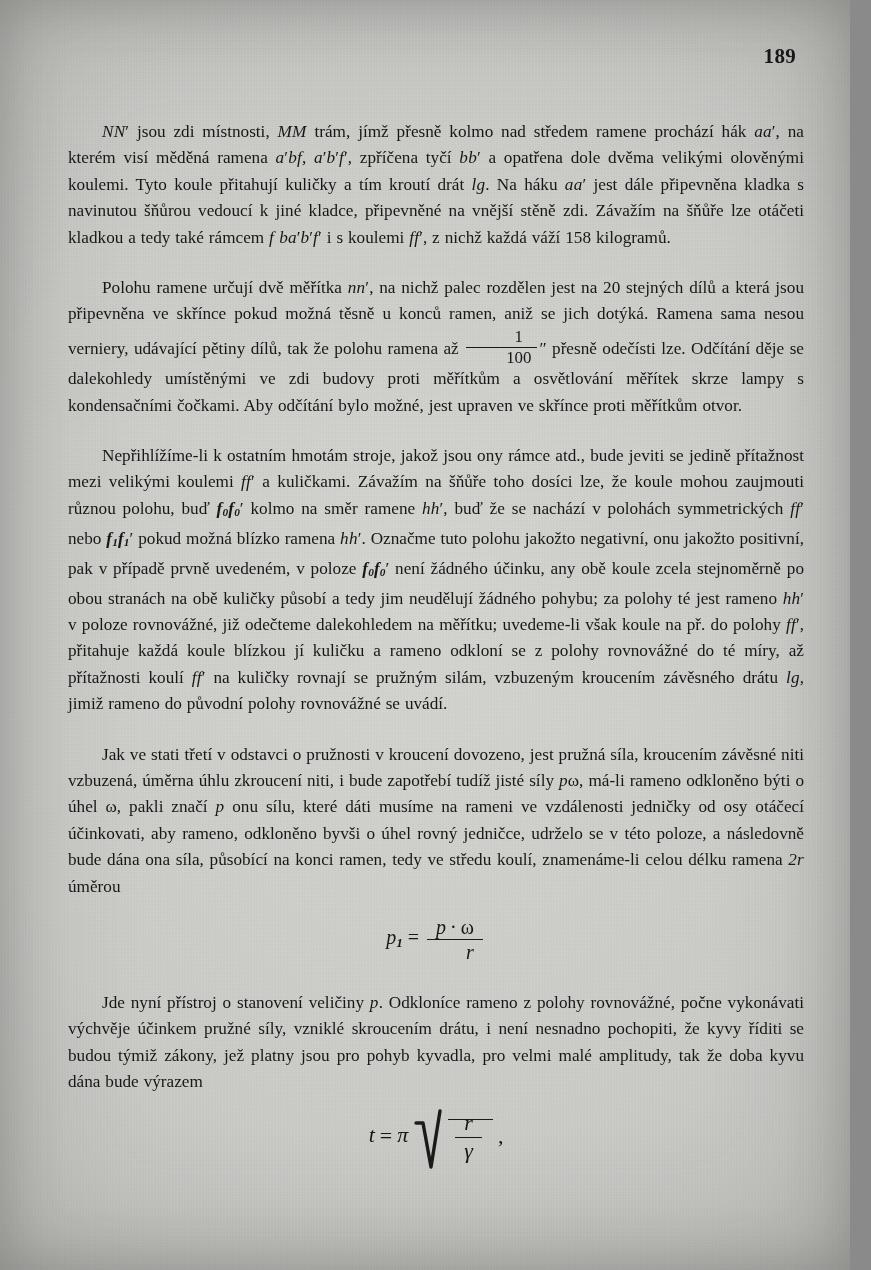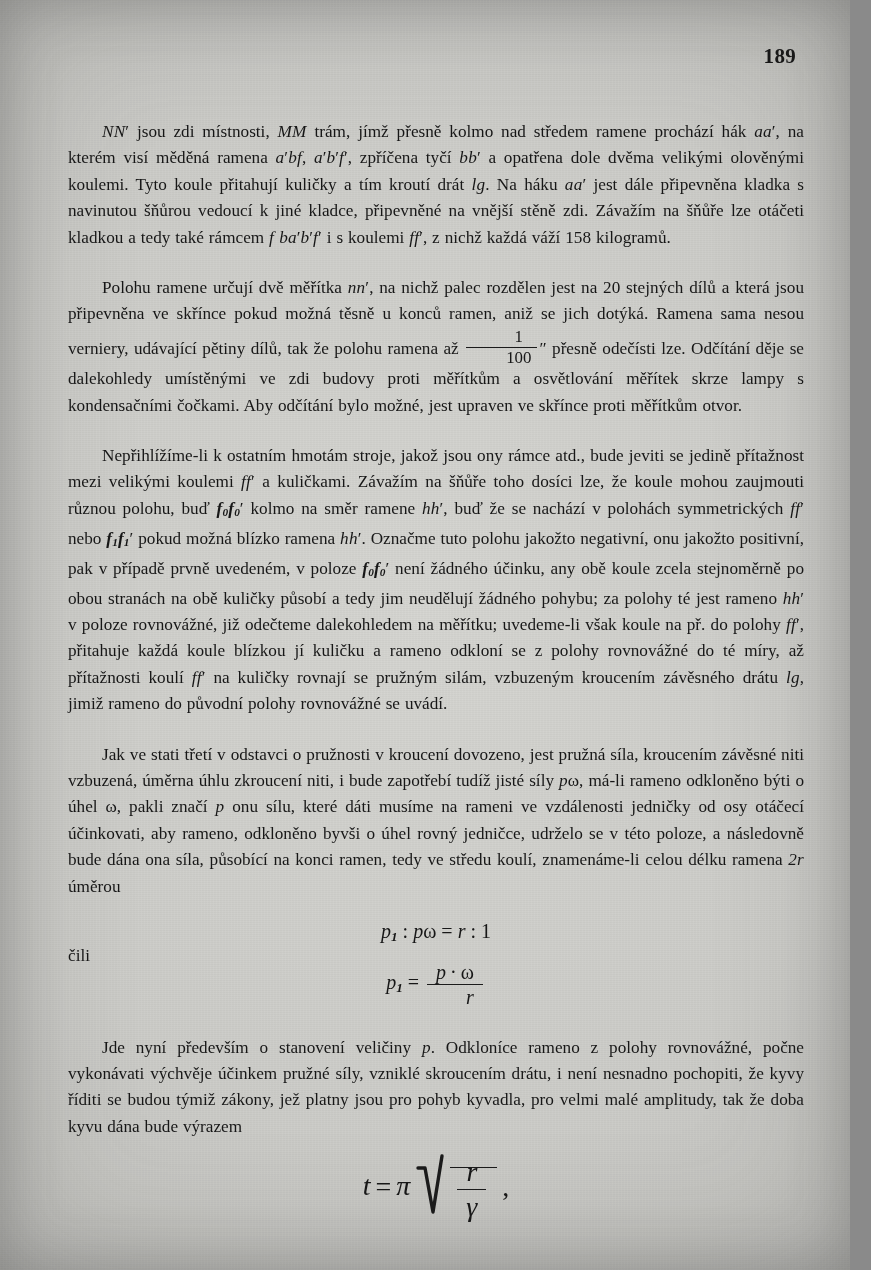--- a/index.html
+++ b/index.html
@@ -170,35 +170,29 @@
     </p>
 
     <p class="para indent">
       <span>Nepřihlížíme-li k ostatním hmotám stroje, jakož jsou ony rámce atd., bude jeviti se jedině přítažnost mezi velikými koulemi </span><i class="sym">ff</i><span class="prime">′</span><span> a kuličkami. Závažím na šňůře toho dosíci lze, že koule mohou zaujmouti různou polohu, buď </span><i class="sym bold">f</i><sub class="s">0</sub><i class="sym bold">f</i><sub class="s">0</sub><span class="prime">′</span><span> kolmo na směr ramene </span><i class="sym">hh</i><span class="prime">′</span><span>, buď že se nachází v polohách symmetrických </span><i class="sym">ff</i><span class="prime">′</span><span> nebo </span><i class="sym bold">f</i><sub class="s">1</sub><i class="sym bold">f</i><sub class="s">1</sub><span class="prime">′</span><span> pokud možná blízko ramena </span><i class="sym">hh</i><span class="prime">′</span><span>. Označme tuto polohu jakožto negativní, onu jakožto positivní, pak v případě prvně uvedeném, v poloze </span><i class="sym bold">f</i><sub class="s">0</sub><i class="sym bold">f</i><sub class="s">0</sub><span class="prime">′</span><span> není žádného účinku, any obě koule zcela stejnoměrně po obou stranách na obě kuličky působí a tedy jim neudělují žádného pohybu; za polohy té jest rameno </span><i class="sym">hh</i><span class="prime">′</span><span> v poloze rovnovážné, již odečteme dalekohledem na měřítku; uvedeme-li však koule na př. do polohy </span><i class="sym">ff</i><span class="prime">′</span><span>, přitahuje každá koule blízkou jí kuličku a rameno odkloní se z polohy rovnovážné do té míry, až přítažnosti koulí </span><i class="sym">ff</i><span class="prime">′</span><span> na kuličky rovnají se pružným silám, vzbuzeným kroucením závěsného drátu </span><i class="sym">lg</i><span>, jimiž rameno do původní polohy rovnovážné se uvádí.</span>
     </p>
 
     <p class="para indent">
       <span>Jak ve stati třetí v odstavci o pružnosti v kroucení dovozeno, jest pružná síla, kroucením závěsné niti vzbuzená, úměrna úhlu zkroucení niti, i bude zapotřebí tudíž jisté síly </span><i class="sym">p</i><span>ω</span><span>, má-li rameno odkloněno býti o úhel </span><span>ω</span><span>, pakli značí </span><i class="sym">p</i><span> onu sílu, které dáti musíme na rameni ve vzdálenosti jedničky od osy otáčecí účinkovati, aby rameno, odkloněno byvši o úhel rovný jedničce, udrželo se v této poloze, a následovně bude dána ona síla, působící na konci ramen, tedy ve středu koulí, znamenáme-li celou délku ramena </span><i class="sym">2r</i><span> úměrou</span>
     </p>
 
-    <div class="eq-row" style="margin-top:20px;">
-      <div class="eq">
-        <i>p</i><sub class="s">1</sub><span class="op">:</span><i>p</i><span>ω</span><span class="op">=</span><i>r</i><span class="op">:</span><span>1</span>
-      </div>
-      <div class="cili" style="top: 26px;">čili</div>
-    </div>
 
     <div class="eq eq-block" style="margin-top:16px;">
       <i>p</i><sub class="s">1</sub><span class="op">=</span><span class="dfrac"><span class="num"><i>p</i><span style="margin:0 4px;">·</span><span>ω</span></span><span class="bar"></span><span class="den"><i>r</i></span></span>
     </div>
 
     <p class="para indent" style="margin-top:26px;">
-      <span>Jde nyní především o stanovení veličiny </span><i class="sym">p</i><span>. Odkloníce rameno z polohy rovnovážné, počne vykonávati výchvěje účinkem pružné síly, vzniklé skroucením drátu, i není nesnadno pochopiti, že kyvy říditi se budou týmiž zákony, jež platny jsou pro pohyb kyvadla, pro velmi malé amplitudy, tak že doba kyvu dána bude výrazem</span>
+      <span>Jde nyní přístroj o stanovení veličiny </span><i class="sym">p</i><span>. Odkloníce rameno z polohy rovnovážné, počne vykonávati výchvěje účinkem pružné síly, vzniklé skroucením drátu, i není nesnadno pochopiti, že kyvy říditi se budou týmiž zákony, jež platny jsou pro pohyb kyvadla, pro velmi malé amplitudy, tak že doba kyvu dána bude výrazem</span>
     </p>
 
-    <div class="eq eq-block" style="margin-top:16px; font-size:28px;">
+    <div class="eq eq-block" style="margin-top:16px; font-size:22px;">
       <i>t</i><span class="op">=</span><i>π</i><span class="sqrt"><span class="radical"><svg width="30" height="62" viewBox="0 0 30 62" aria-hidden="true">
               <path d="M2 14 L9 14 L17 58 L26 2" fill="none" stroke="#1b1b1b" stroke-width="3.4" stroke-linecap="round" stroke-linejoin="round"></path>
             </svg></span><span class="vinculum"><span class="dfrac"><span class="num"><i>r</i></span><span class="bar"></span><span class="den"><i>γ</i></span></span></span></span><span style="margin-left:5px;">,</span>
     </div>
 
   </div>
 </div>
 
 </body></html>

